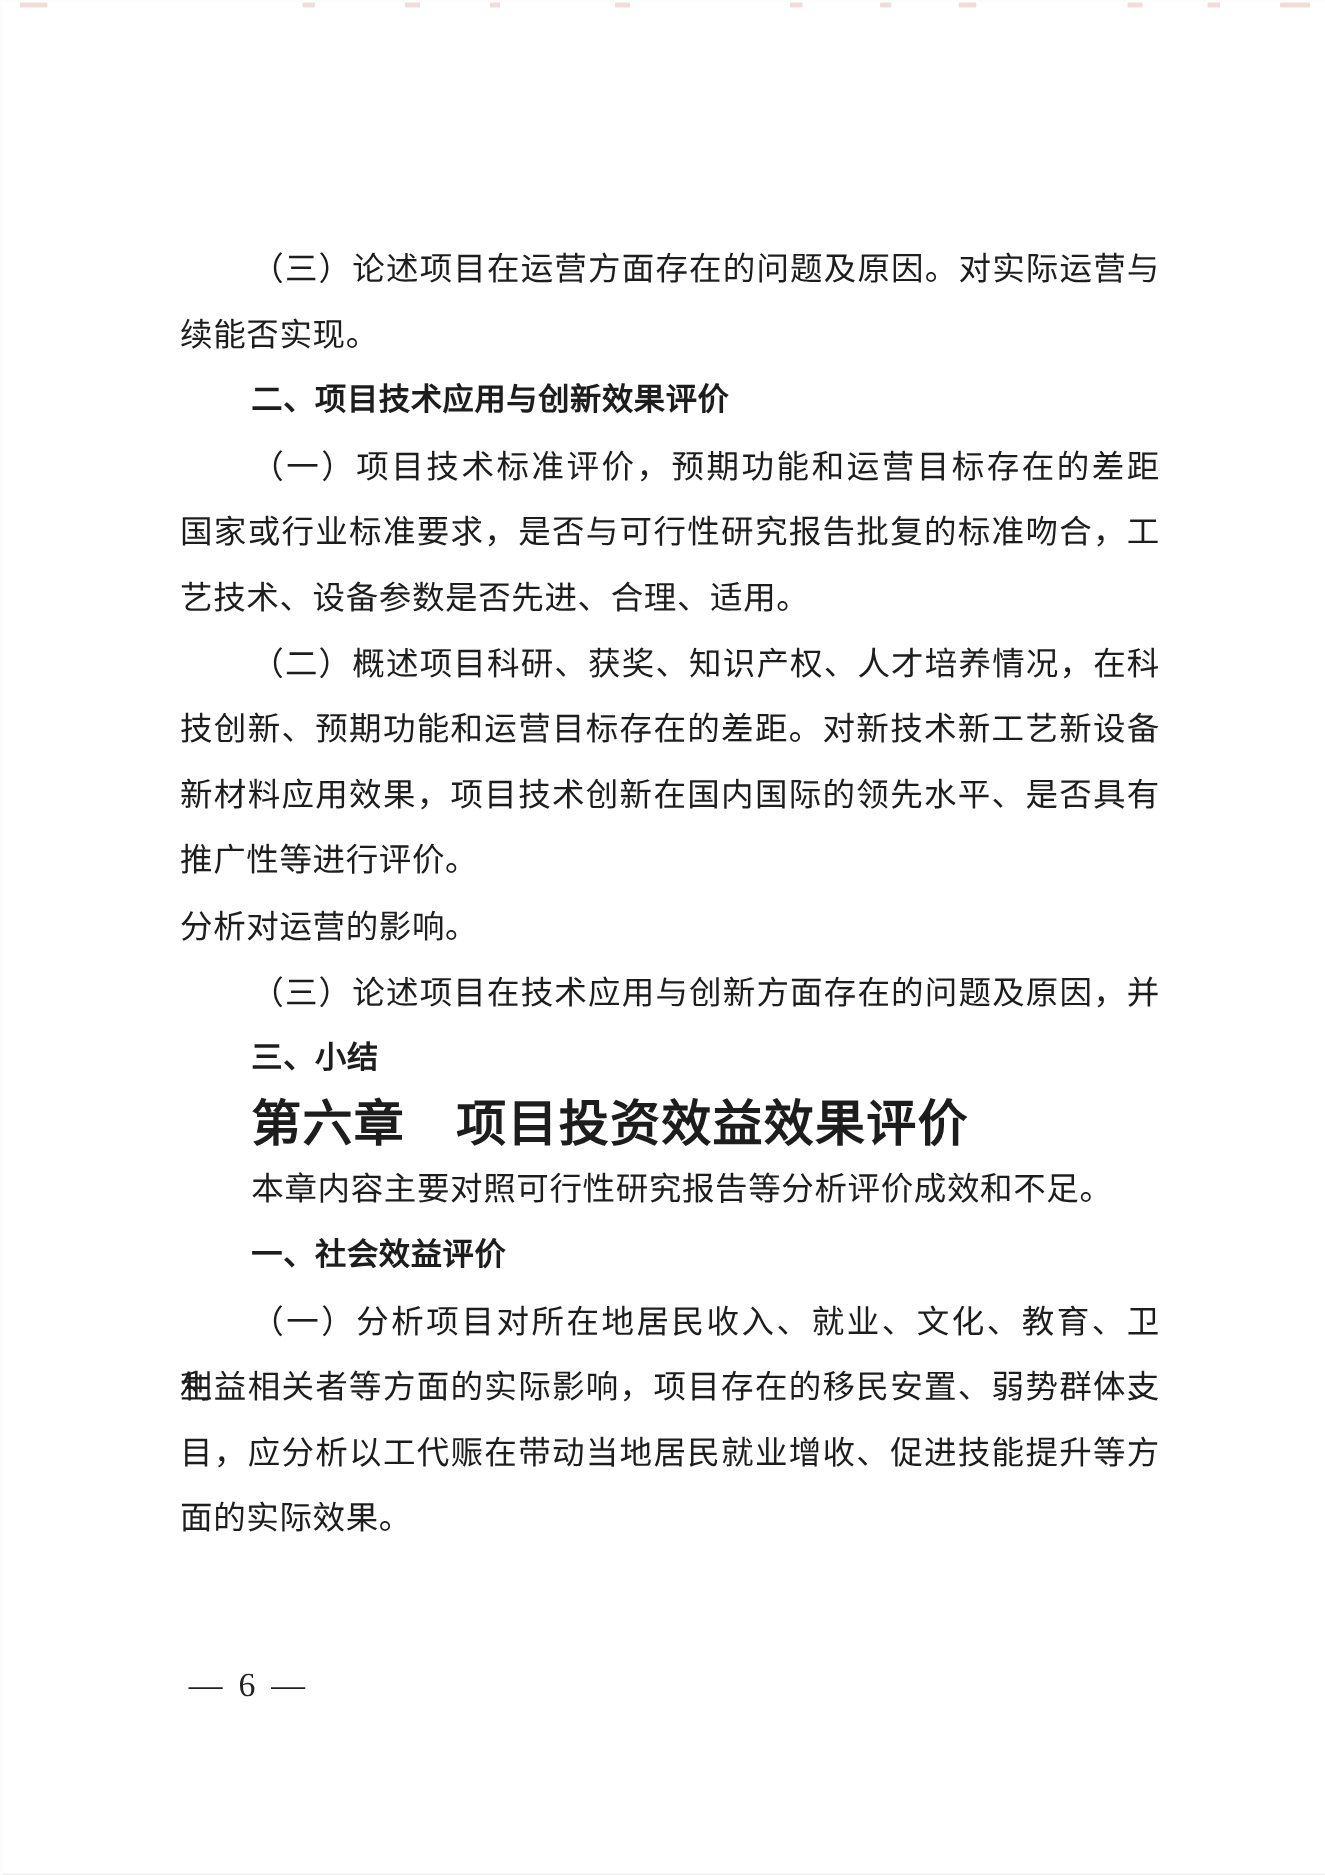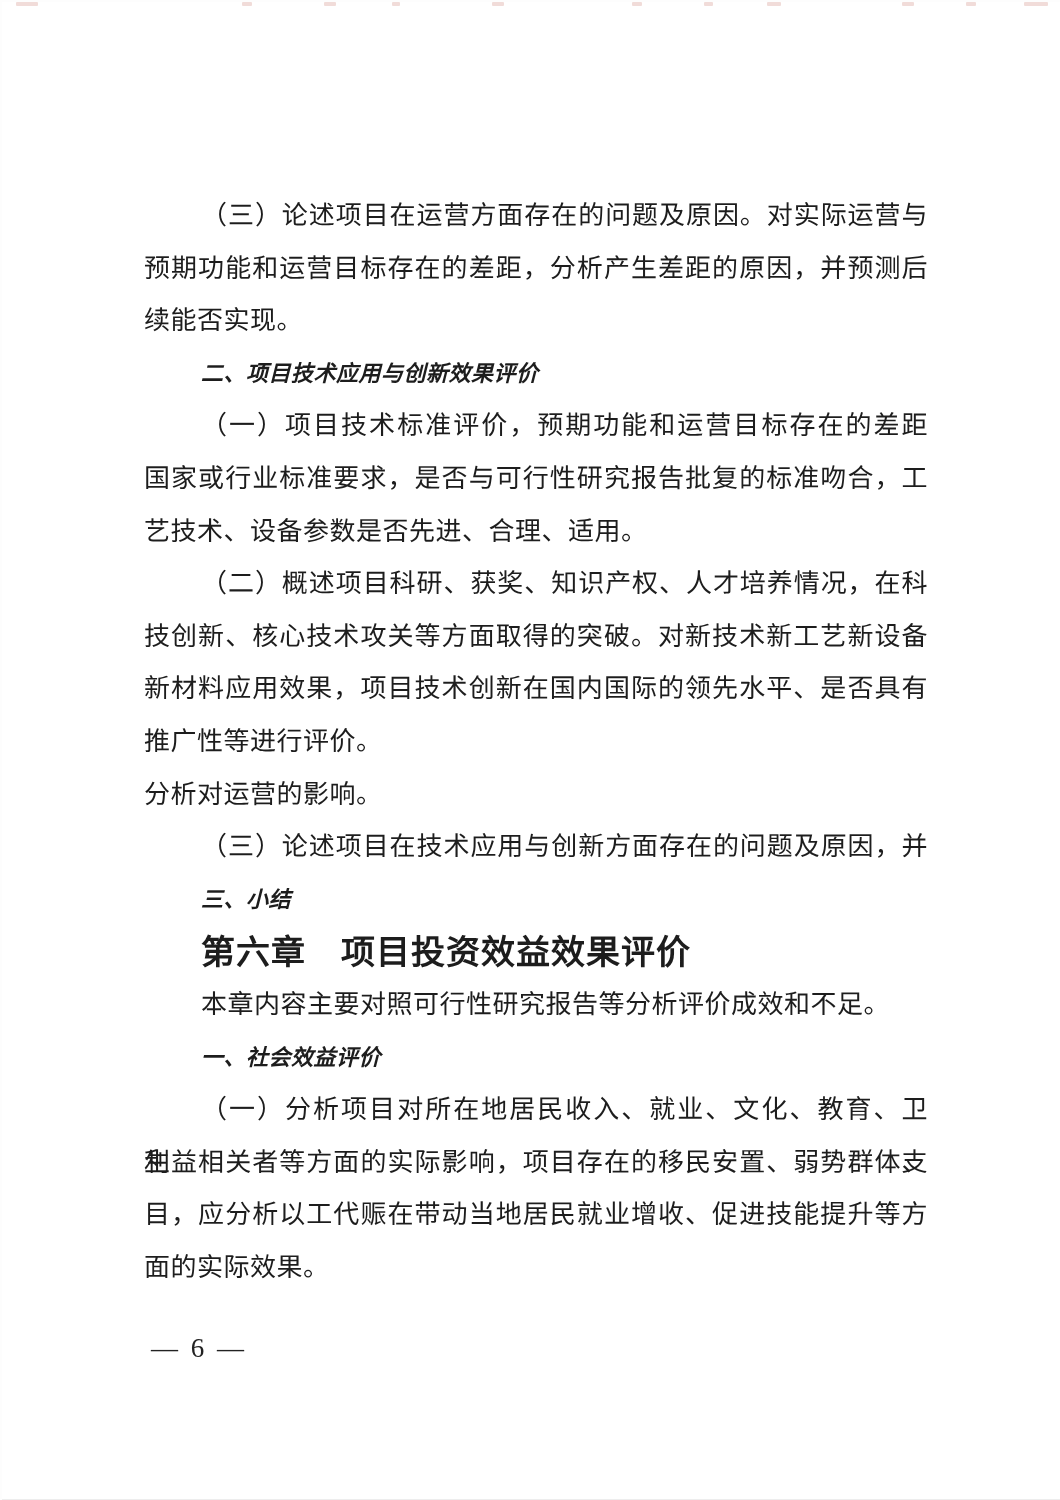--- a/index.html
+++ b/index.html
@@ -38,27 +38,26 @@
     text-align: justify;
     text-align-last: justify;
   }
 
   .para-start {
     text-indent: 57px;
   }
 
   .heading-2 {
     font-weight: bold;
-    font-size: 22px;
-    font-style: italic;
+    font-size: 25px;
   }
 
   .chapter {
     font-weight: bold;
-    font-size: 34px;
+    font-size: 40px;
     letter-spacing: 1px;
     font-family: "Liberation Sans", "DejaVu Sans", sans-serif;
   }
 
   .footer {
     position: absolute;
     left: 148px;
     top: 1330px;
     font-size: 27px;
     letter-spacing: 3px;
@@ -94,28 +93,27 @@
   <div class="speck" style="left:490px; width:12px;"></div>
   <div class="speck" style="left:630px; width:10px;"></div>
   <div class="speck" style="left:702px; width:9px;"></div>
   <div class="speck" style="left:765px; width:14px;"></div>
   <div class="speck" style="left:900px; width:12px;"></div>
   <div class="speck" style="left:964px; width:10px;"></div>
   <div class="speck" style="left:1022px;width:24px;"></div>
 
   <div class="text-block">
     <div class="line para-start justify">（三）论述项目在运营方面存在的问题及原因。对实际运营与</div>
-    <div class="line justify">预期功能和运营目标存在的差距，分析产生差距的原因，并预测后</div>
     <div class="line">续能否实现。</div>
     <div class="line para-start heading-2">二、项目技术应用与创新效果评价</div>
     <div class="line para-start justify">（一）项目技术标准评价，预期功能和运营目标存在的差距</div>
     <div class="line justify">国家或行业标准要求，是否与可行性研究报告批复的标准吻合，工</div>
     <div class="line">艺技术、设备参数是否先进、合理、适用。</div>
     <div class="line para-start justify">（二）概述项目科研、获奖、知识产权、人才培养情况，在科</div>
-    <div class="line justify">技创新、核心技术攻关等方面取得的突破。对新技术新工艺新设备</div>
+    <div class="line justify">技创新、预期功能和运营目标存在的差距。对新技术新工艺新设备</div>
     <div class="line justify">新材料应用效果，项目技术创新在国内国际的领先水平、是否具有</div>
     <div class="line">推广性等进行评价。</div>
     <div class="line">分析对运营的影响。</div>
     <div class="line para-start justify">（三）论述项目在技术应用与创新方面存在的问题及原因，并</div>
     <div class="line para-start heading-2">三、小结</div>
     <div class="line para-start chapter">第六章　项目投资效益效果评价</div>
     <div class="line para-start">本章内容主要对照可行性研究报告等分析评价成效和不足。</div>
     <div class="line para-start heading-2">一、社会效益评价</div>
     <div class="line para-start justify">（一）分析项目对所在地居民收入、就业、文化、教育、卫生、</div>
     <div class="line justify">利益相关者等方面的实际影响，项目存在的移民安置、弱势群体支</div>

